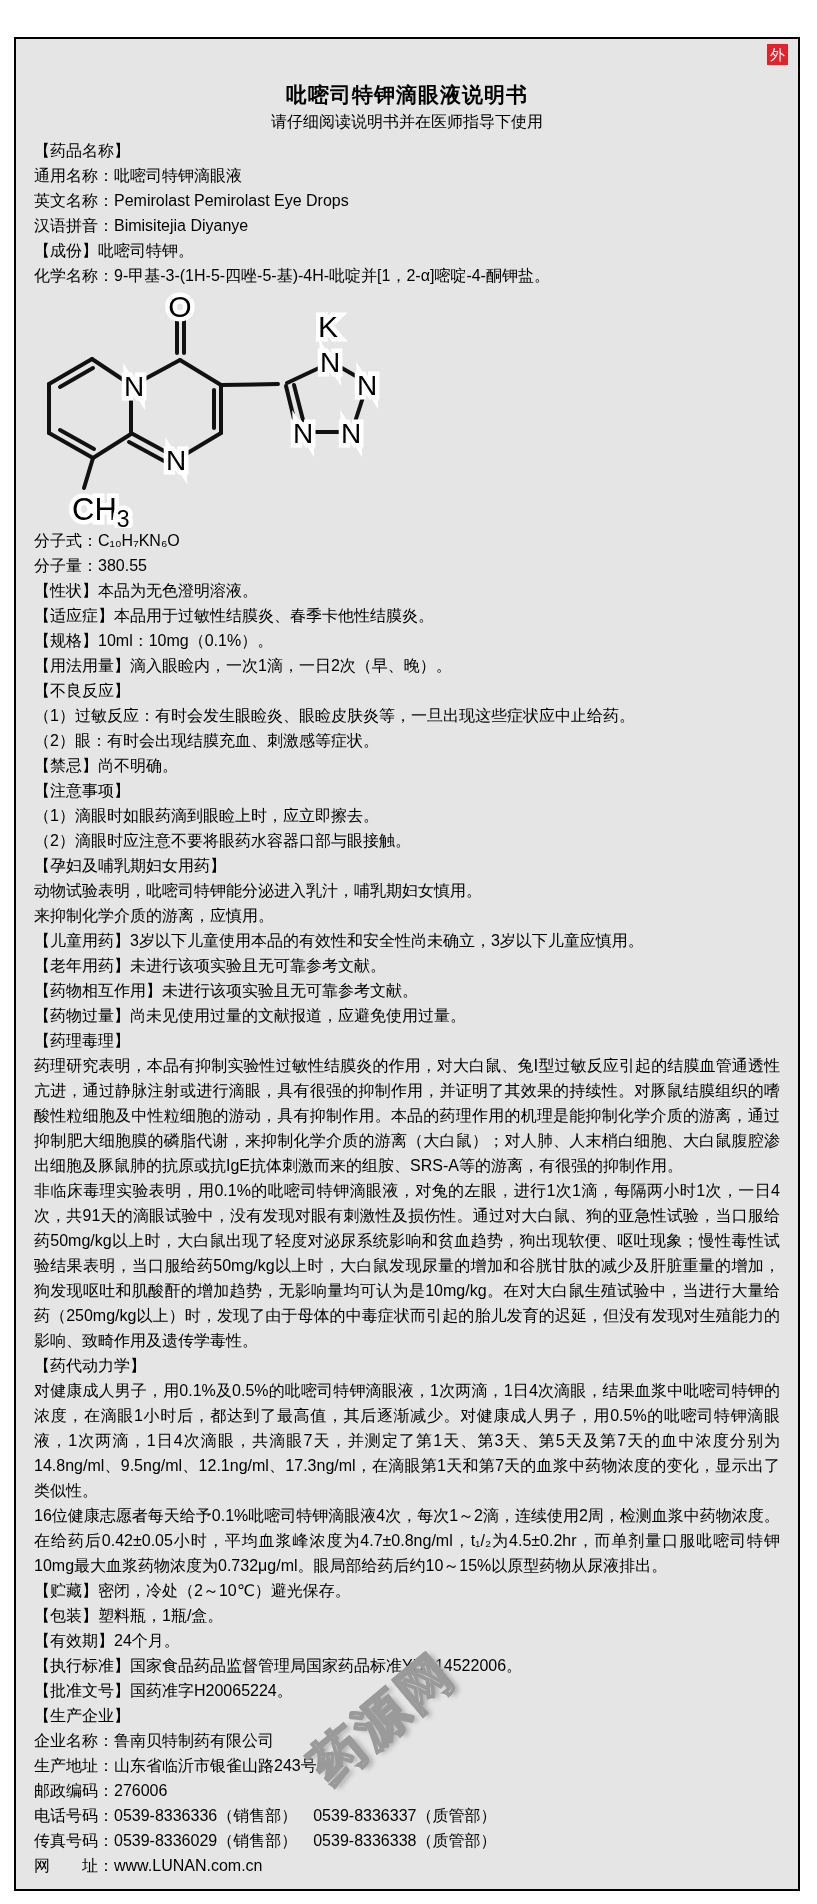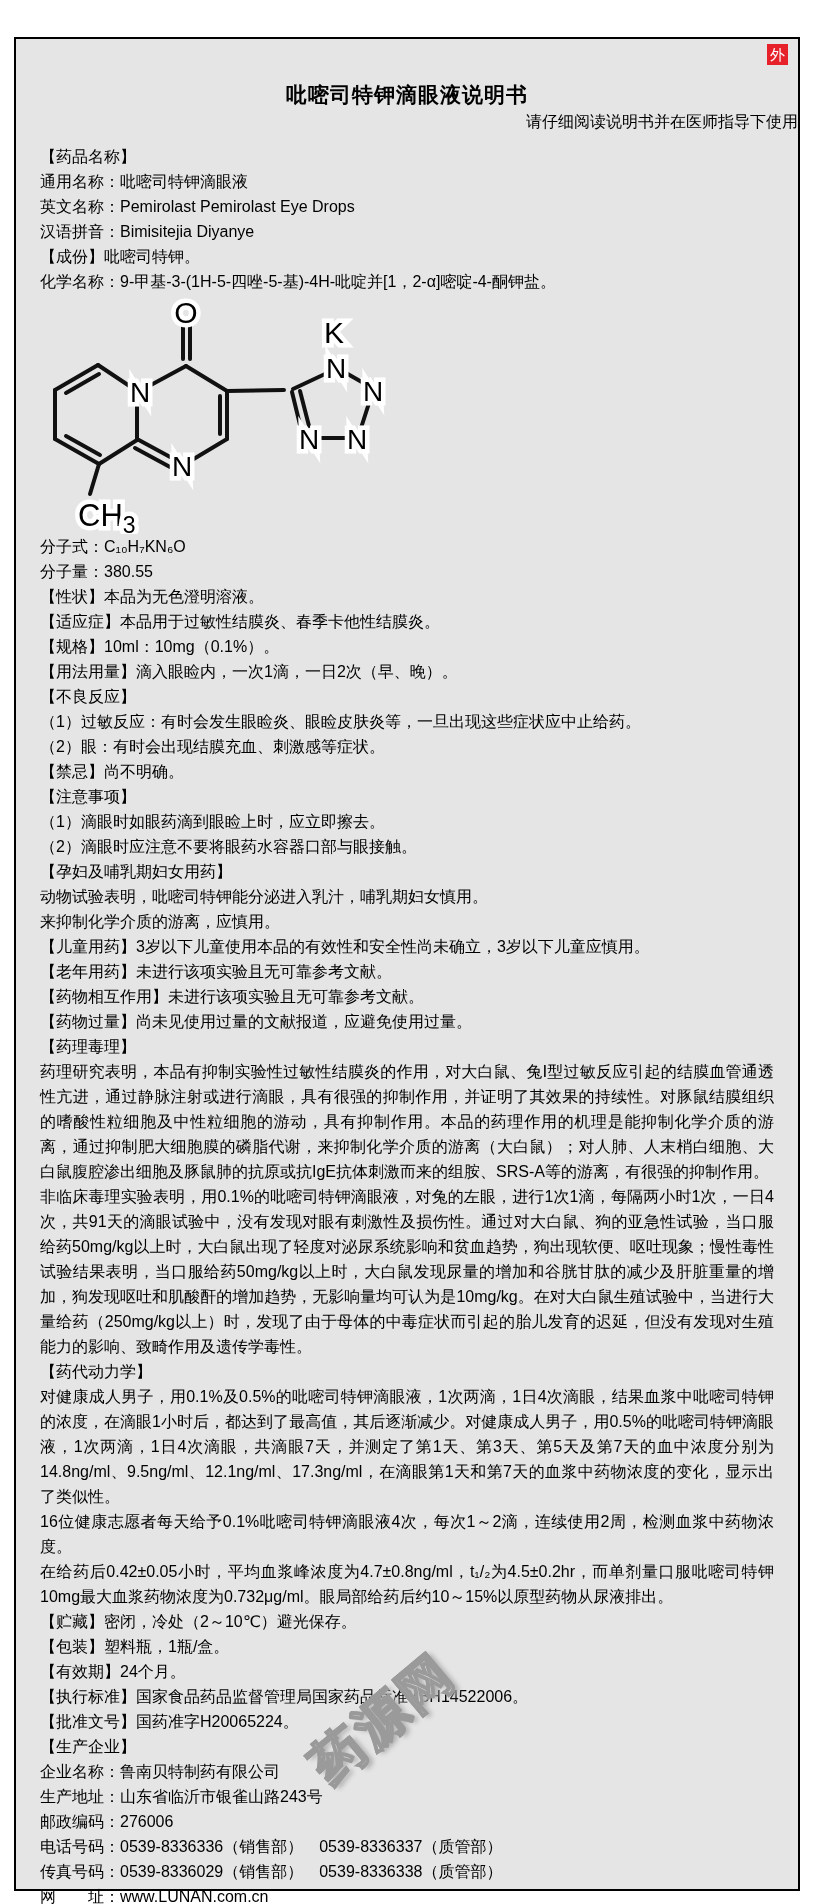--- a/index.html
+++ b/index.html
@@ -2,22 +2,22 @@
 <html><head>
 <meta charset="utf-8">
 <style>
   html,body{margin:0;padding:0;background:#ffffff;}
   body{width:817px;height:1904px;position:relative;overflow:hidden;
        font-family:"Liberation Sans","DejaVu Sans",sans-serif;color:#000;}
   .sheet{position:absolute;left:14px;top:37px;width:786px;height:1854px;
          border:2px solid #000;background:#e5e5e5;box-sizing:border-box;}
   .title{margin-top:42px;text-align:center;font-size:21px;font-weight:bold;
          line-height:28px;letter-spacing:1px;}
-  .subtitle{text-align:right;font-size:16px;line-height:26px;margin-bottom:9px;}
-  .content{padding:0 24px;font-size:16px;line-height:25px;}
+  .subtitle{text-align:center;font-size:16px;line-height:26px;margin-bottom:3px;}
+  .content{padding:0 18px;font-size:16px;line-height:25px;}
   .tline{white-space:pre-wrap;text-align:justify;}
   .structure{height:240px;position:relative;margin:0 -14px;}
   .structure svg{position:absolute;left:0;top:0;}
   .badge{position:absolute;left:767px;top:44px;width:21px;height:21px;
          background:#e62129;color:#fff;font-size:15px;line-height:21px;
          text-align:center;}
   .watermark{position:absolute;left:292px;top:1664px;width:230px;
          transform:rotate(-40deg);transform-origin:center;
          font-size:52px;font-weight:bold;letter-spacing:4px;white-space:nowrap;
          color:#fdfdfd;-webkit-text-stroke:2px #9a9a9a;

